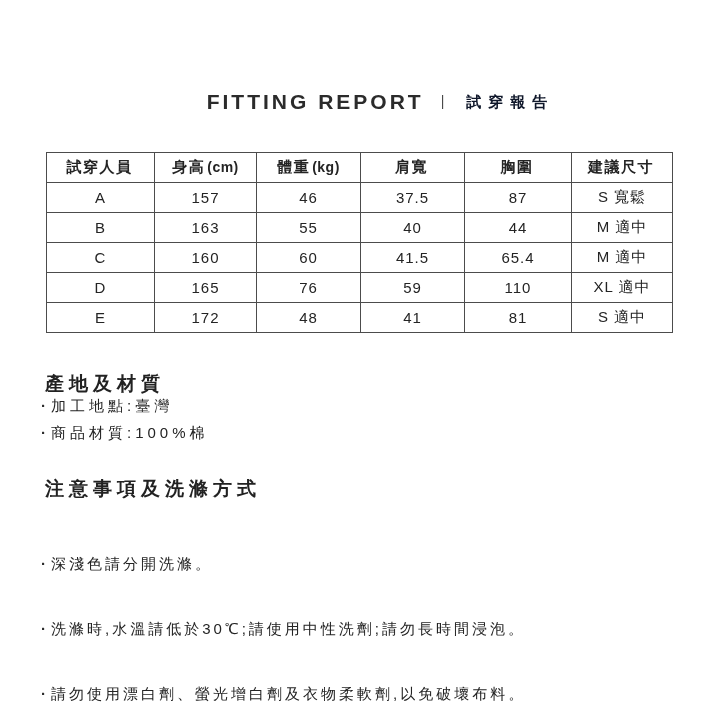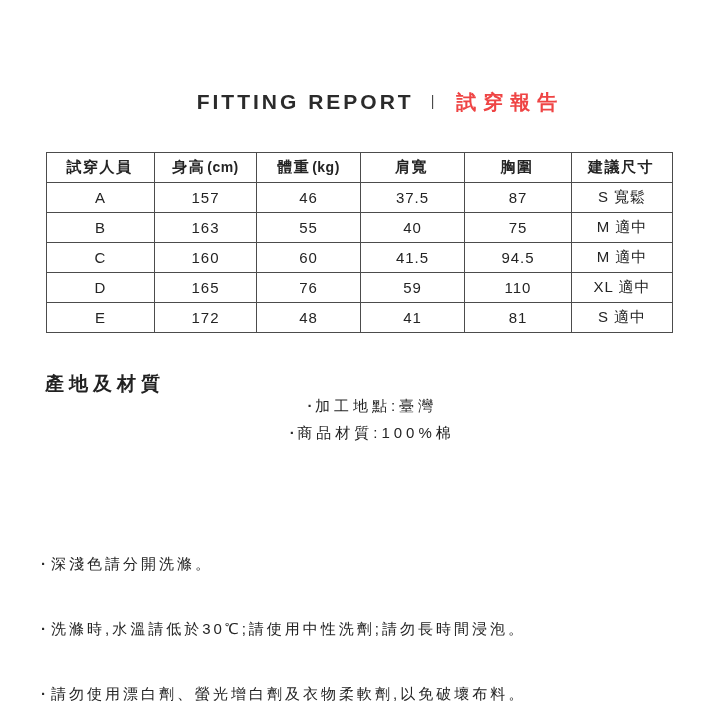--- a/index.html
+++ b/index.html
@@ -32,24 +32,24 @@
     color: #2b2b2b;
   }
   .title-divider {
     font-size: 14px;
     font-weight: 400;
     color: #4a4a4a;
     margin: 0 22px 0 17px;
     transform: translateY(-1px);
   }
   .title-zh {
-    font-size: 20px;
+    font-size: 15px;
     font-weight: 700;
     letter-spacing: 7px;
-    color: #ef4444;
+    color: #0f172a;
   }
 
   
   .fit-table {
     position: absolute;
     left: 46px;
     top: 152px;
     width: 626px;
     border-collapse: collapse;
     table-layout: fixed;
@@ -84,21 +84,21 @@
     font-weight: 700;
     letter-spacing: 5px;
     color: #222222;
     line-height: 22px;
   }
   .heading-material { top: 352px; margin-top: 21px; }
   .heading-care { top: 478px; }
 
   
   .bullet-list { position: absolute; left: 41px; right: 20px; }
-  .material-list { top: 392px; text-align: center; }
+  .material-list { top: 392px; }
   .care-list { top: 511px; }
   .bullet-item {
     font-size: 15px;
     color: #242424;
     white-space: nowrap;
   }
   .material-list .bullet-item { line-height: 27px; letter-spacing: 4px; }
   .care-list .bullet-item { line-height: 24px; letter-spacing: 3px; margin-top: 41px; }
   .dot {
     display: inline-block;
@@ -145,29 +145,29 @@
         <td>46</td>
         <td>37.5</td>
         <td>87</td>
         <td>S 寬鬆</td>
       </tr>
       <tr>
         <td>B</td>
         <td>163</td>
         <td>55</td>
         <td>40</td>
-        <td>75</td>
+        <td>44</td>
         <td>M 適中</td>
       </tr>
       <tr>
         <td>C</td>
         <td>160</td>
         <td>60</td>
         <td>41.5</td>
-        <td>94.5</td>
+        <td>65.4</td>
         <td>M 適中</td>
       </tr>
       <tr>
         <td>D</td>
         <td>165</td>
         <td>76</td>
         <td>59</td>
         <td>110</td>
         <td>XL 適中</td>
       </tr>
@@ -182,20 +182,21 @@
     </tbody>
   </table>
 
   <div class="section-heading heading-material">產地及材質</div>
 
   <div class="bullet-list material-list">
     <div class="bullet-item"><span class="dot">·</span><span>加工地點:臺灣</span></div>
     <div class="bullet-item"><span class="dot">·</span><span>商品材質:100%棉</span></div>
   </div>
 
+  <div class="section-heading heading-care">注意事項及洗滌方式</div>
 
   <div class="bullet-list care-list">
     <div class="bullet-item"><span class="dot">·</span><span>深淺色請分開洗滌。</span></div>
     <div class="bullet-item"><span class="dot">·</span><span>洗滌時,水溫請低於30℃;請使用中性洗劑;請勿長時間浸泡。</span></div>
     <div class="bullet-item"><span class="dot">·</span><span>請勿使用漂白劑、螢光增白劑及衣物柔軟劑,以免破壞布料。</span></div>
   </div>
 
 </div>
 
 </body></html>

